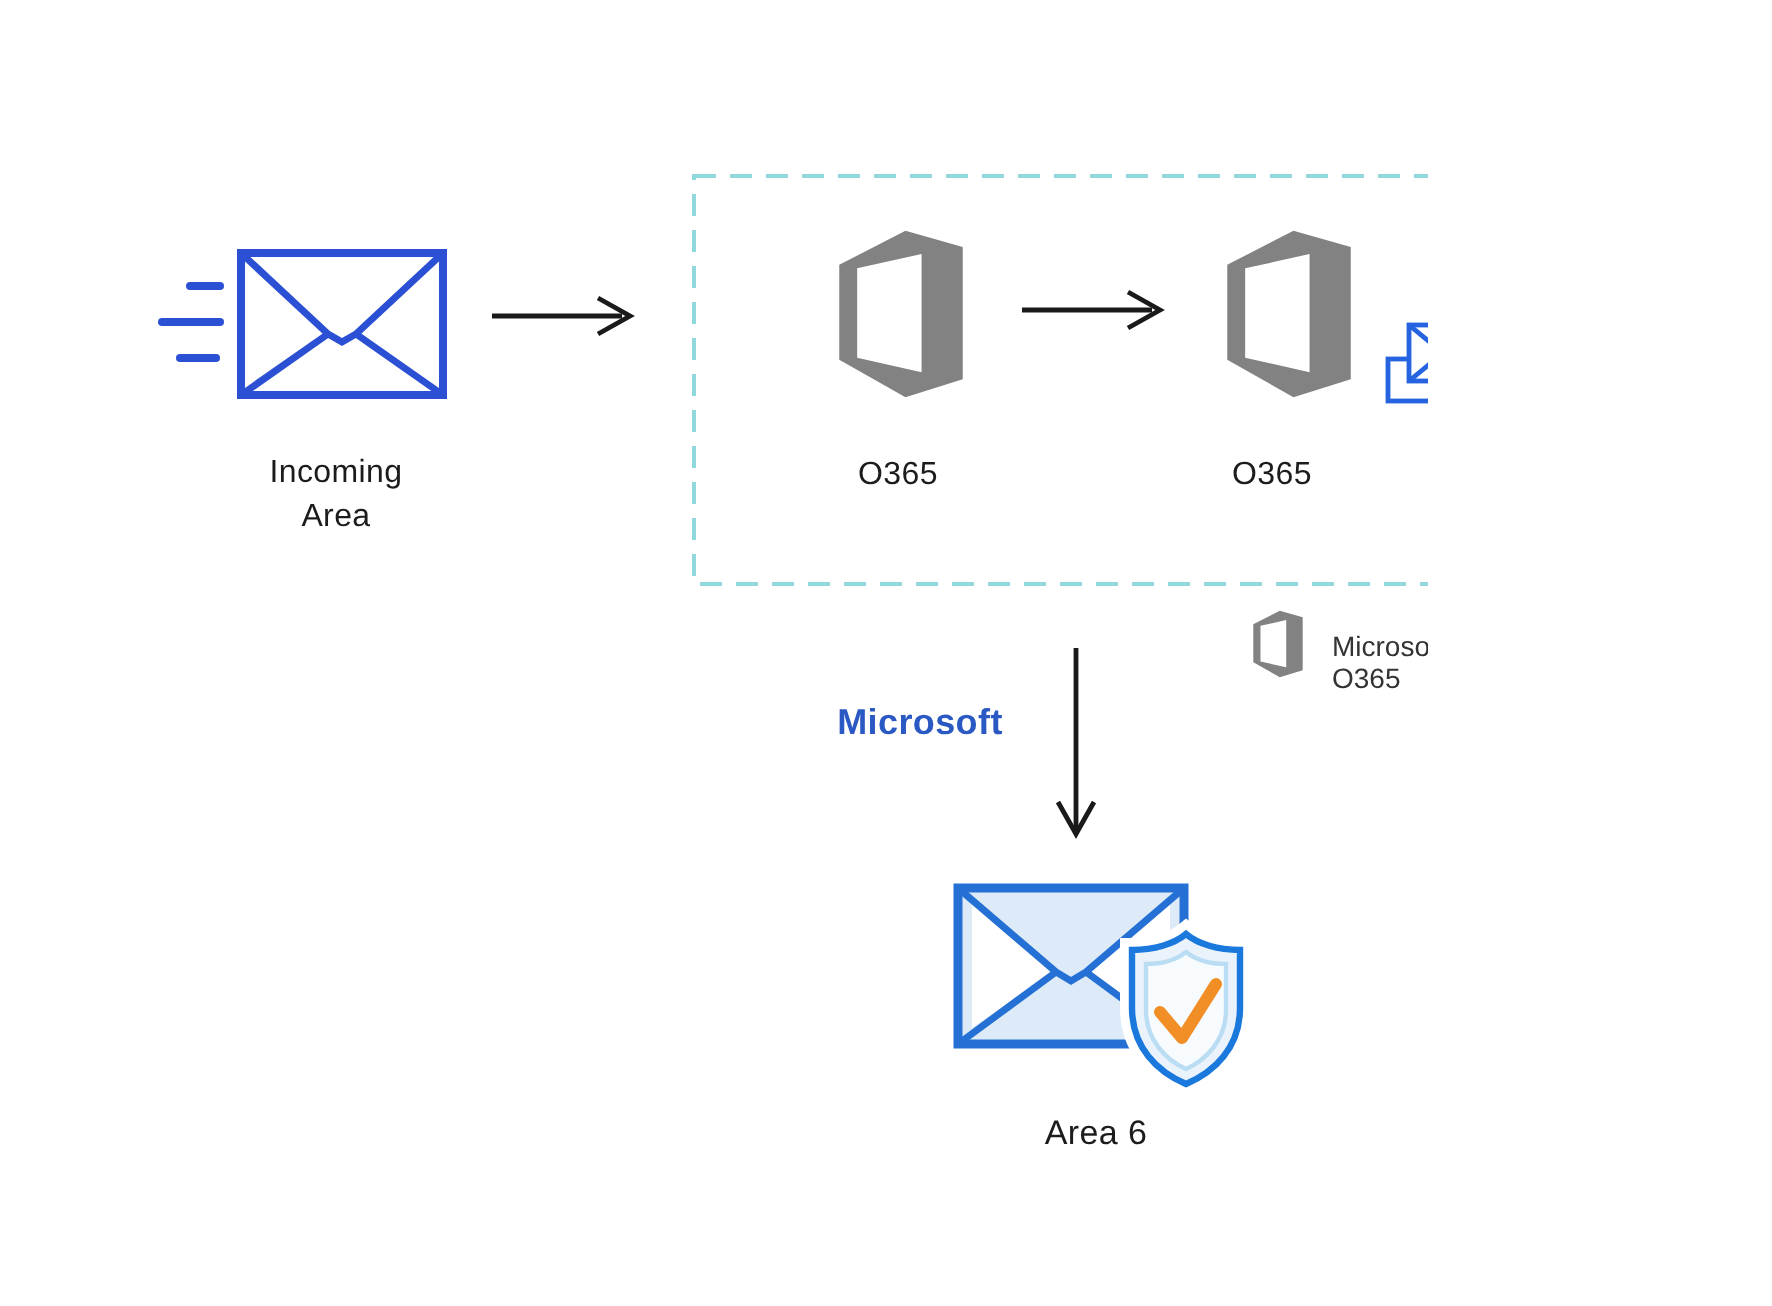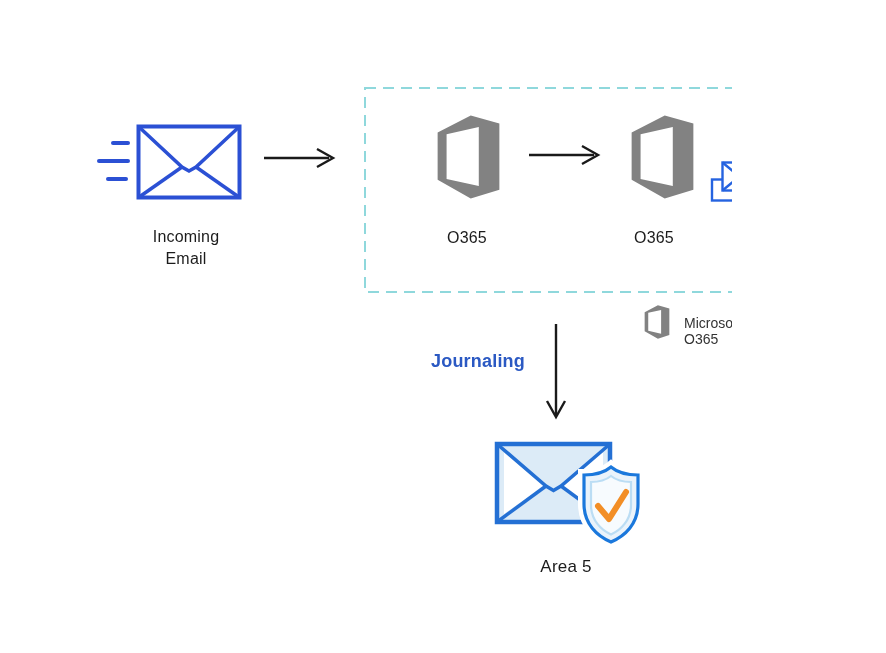--- a/index.html
+++ b/index.html
@@ -1,18 +1,18 @@
 <!DOCTYPE html>
 <html style="--envelope-blue: #2B50D4; --office-gray: #828282; --dashed-border-teal: #8FD8DC; --inbox-icon-blue: #2563E0; --area1-envelope-blue: #2470D4; --area1-envelope-fill: #DCEBF7; --shield-blue: #1B78DC; --shield-inner-stroke: #BBDDF4; --check-orange: #F28E26; --journaling-blue: #2B59C3; --arrow-black: #1A1A1A; --text-black: #1C1C1C;"><head>
 <meta charset="utf-8">
 <style>
   html,body{margin:0;padding:0;background:#fff;}
   #canvas{
     position:relative;width:714px;height:653px;background:#fff;overflow:hidden;
-    font-family:"Liberation Sans",sans-serif;color:#1c1c1c;margin-left:18px;
+    font-family:"Liberation Sans",sans-serif;color:#1c1c1c;
   }
   .abs{position:absolute;}
   .node-label{
     text-align:center;font-size:16px;line-height:22px;color:#1c1c1c;letter-spacing:.2px;
   }
   .node-label span{display:block;}
   .area1-label{font-size:17px;line-height:22.5px;}
   .speed-dash{position:absolute;height:4px;border-radius:2px;background:var(--envelope-blue);}
   .legend-text{font-size:14px;color:#333;}
   .journaling{
@@ -45,21 +45,21 @@
 
   <svg class="abs" style="left:118px;top:124px;" width="106" height="76" viewBox="0 0 106 76">
     <rect x="2.5" y="2.5" width="101" height="71" class="env-rect" stroke-width="3.5"></rect>
     <path class="env-stroke" d="M2.5,2.5 L46,43 L53,47 L60,43 L103.5,2.5"></path>
     <path class="env-stroke" d="M2.5,73.5 L46,43"></path>
     <path class="env-stroke" d="M103.5,73.5 L60,43"></path>
   </svg>
 
   <div class="abs node-label" style="left:98px;top:226px;width:140px;">
     <span>Incoming</span>
-    <span>Email</span>
+    <span>Area</span>
   </div>
 
   <svg class="abs" style="left:245px;top:146px;" width="74" height="24" viewBox="0 0 74 24">
     <line class="arrow-line" x1="1" y1="12" x2="66" y2="12"></line>
     <polyline class="arrow-line" points="54,3 70,12 54,21"></polyline>
   </svg>
 
   <svg class="abs" style="left:345px;top:86px;" width="440" height="208" viewBox="0 0 440 208">
     <rect class="dashed-rect" x="2" y="2" width="436" height="204"></rect>
   </svg>
@@ -87,37 +87,37 @@
   </svg>
   <div class="abs node-label" style="left:574px;top:227px;width:124px;">
     <span>O365</span>
   </div>
 
   <svg class="abs" style="left:622px;top:303px;" width="34" height="38" viewBox="0 0 95 105">
     <path class="office-fill" fill-rule="evenodd" d="M50,6 L82,15 L82,89 L50,99 L13,78 L13,25 Z M23,27 L59,19 L59,85 L23,77 Z"></path>
   </svg>
   <div class="abs legend-text" style="left:666px;top:315px;">Microsoft O365</div>
 
-  <div class="abs journaling" style="left:408px;top:351px;width:104px;">Journaling</div>
+  <div class="abs journaling" style="left:408px;top:351px;width:104px;">Microsoft</div>
   <svg class="abs" style="left:526px;top:323px;" width="24" height="100" viewBox="0 0 24 100">
     <line class="arrow-line" x1="12" y1="1" x2="12" y2="92"></line>
     <polyline class="arrow-line" points="3,78 12,94 21,78"></polyline>
   </svg>
 
   <svg class="abs" style="left:476px;top:441px;" width="119" height="84" viewBox="0 0 119 84">
     <rect class="a1-rect" x="3" y="3" width="113" height="78"></rect>
     <polygon class="a1-white" points="10,11 50,45 10,73"></polygon>
     <polygon class="a1-white" points="109,11 69,45 109,73"></polygon>
     <path class="a1-seam" d="M3,3 L52,45 L59.5,49.5 L67,45 L116,3"></path>
     <path class="a1-seam" d="M3,81 L52,45"></path>
     <path class="a1-seam" d="M116,81 L67,45"></path>
   </svg>
   <svg class="abs" style="left:558px;top:462px;" width="70" height="86" viewBox="0 0 70 86">
     <path class="shield-halo" d="M35,5 C41,10 51,13 62,13 L62,42 C62,62 49,74 35,80 C21,74 8,62 8,42 L8,13 C19,13 29,10 35,5 Z"></path>
     <path class="shield-outer" d="M35,5 C41,10 51,13 62,13 L62,42 C62,62 49,74 35,80 C21,74 8,62 8,42 L8,13 C19,13 29,10 35,5 Z"></path>
     <path class="shield-inner" d="M35,14 C40,18 47,20 55,20 L55,43 C55,58 45,68 35,72.5 C25,68 15,58 15,43 L15,20 C23,20 30,18 35,14 Z"></path>
     <polyline class="shield-check" points="22,44 33,57 50,30"></polyline>
   </svg>
   <div class="abs node-label area1-label" style="left:478px;top:556px;width:140px;">
-    <span>Area 5</span>
+    <span>Area 6</span>
   </div>
 
 </div>
 
 </body></html>

